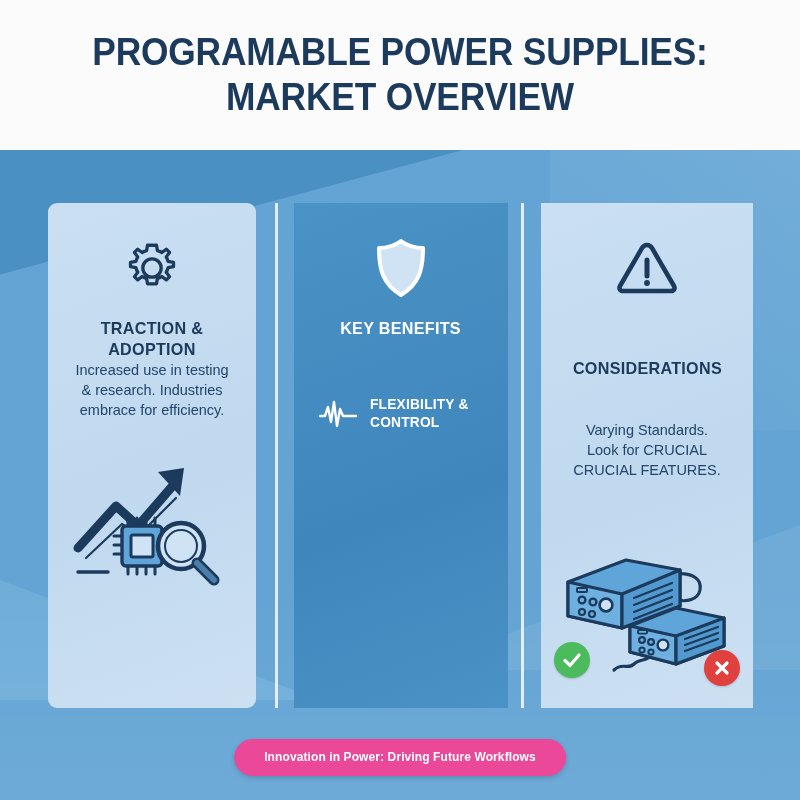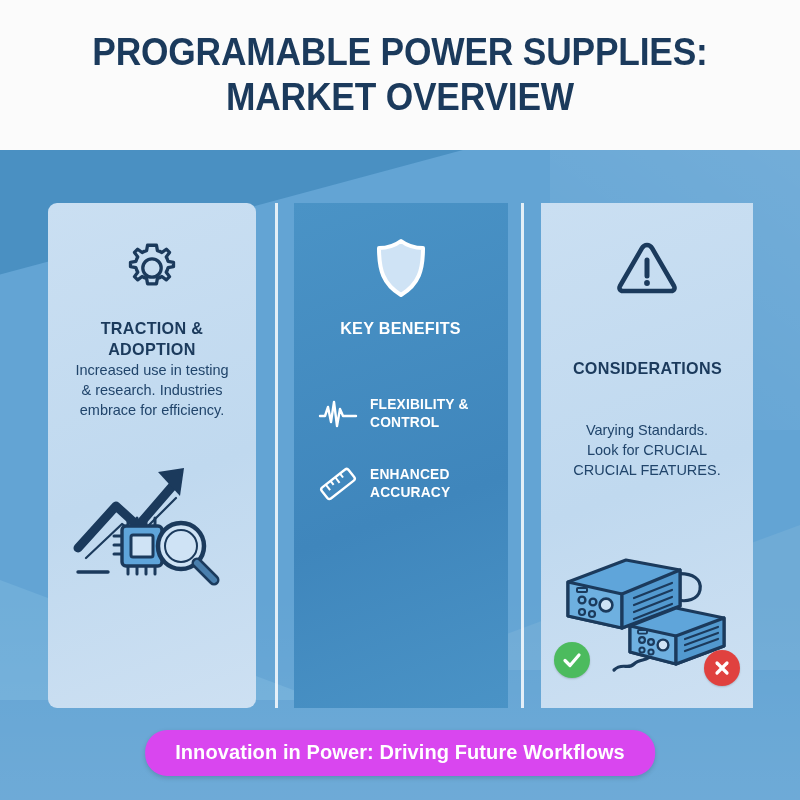--- a/index.html
+++ b/index.html
@@ -207,25 +207,25 @@
   .badge-ok { left: 2px; bottom: 12px; background: #4cbb5e; }
   .badge-no { right: 2px; bottom: 4px;  background: #e0413f; }
   .badge svg { display: block; }
 
   
   .footer-pill {
     position: absolute;
     left: 50%;
     transform: translateX(-50%);
     bottom: 24px;
-    background: #d946ef;
+    background: #ec4899;
     color: #ffffff;
     border-radius: 22px;
     padding: 11px 30px 12px 30px;
-    font-size: 20px;
+    font-size: 12px;
     font-weight: bold;
     letter-spacing: 0.1px;
     white-space: nowrap;
     box-shadow: 0 2px 5px rgba(0,0,0,0.16);
   }
 </style>
 </head>
 <body>
 
 <div id="poster">
@@ -313,35 +313,20 @@
         <div class="benefit">
           <span class="benefit-icon">
             <svg width="40" height="28" viewBox="0 0 40 28" fill="none">
               <polyline points="2,16 7,16 10,7 13,22 16,2 19,26 22,9 25,16 38,16" stroke="#ffffff" stroke-width="2.4" fill="none" stroke-linejoin="round" stroke-linecap="round"></polyline>
             </svg>
           </span>
           <span class="benefit-label">FLEXIBILITY &amp;
 CONTROL</span>
         </div>
 
-        <div class="benefit">
-          <span class="benefit-icon">
-            <svg width="38" height="38" viewBox="0 0 38 38" fill="none">
-              <g transform="rotate(-38 19 19)">
-                <rect x="2" y="12" width="34" height="14" rx="2.5" stroke="#ffffff" stroke-width="2.4" fill="none"></rect>
-                <line x1="9" y1="12" x2="9" y2="19" stroke="#ffffff" stroke-width="2"></line>
-                <line x1="15" y1="12" x2="15" y2="17" stroke="#ffffff" stroke-width="2"></line>
-                <line x1="21" y1="12" x2="21" y2="19" stroke="#ffffff" stroke-width="2"></line>
-                <line x1="27" y1="12" x2="27" y2="17" stroke="#ffffff" stroke-width="2"></line>
-              </g>
-            </svg>
-          </span>
-          <span class="benefit-label">ENHANCED
-ACCURACY</span>
-        </div>
 
       </div>
     </div>
 
     <div class="panel panel-right">
 
       <div class="panel-icon">
         <svg width="66" height="60" viewBox="0 0 66 60" fill="none">
           <path d="M33 7 C35.5 7 37 8.3 38.2 10.4 L60 48 C61.3 50.4 60 53 57.2 53 L8.8 53 C6 53 4.7 50.4 6 48 L27.8 10.4 C29 8.3 30.5 7 33 7 Z" stroke="#1b3a5c" stroke-width="4.6" stroke-linejoin="round" fill="none"></path>
           <line x1="33" y1="22" x2="33" y2="38" stroke="#1b3a5c" stroke-width="5" stroke-linecap="round"></line>

